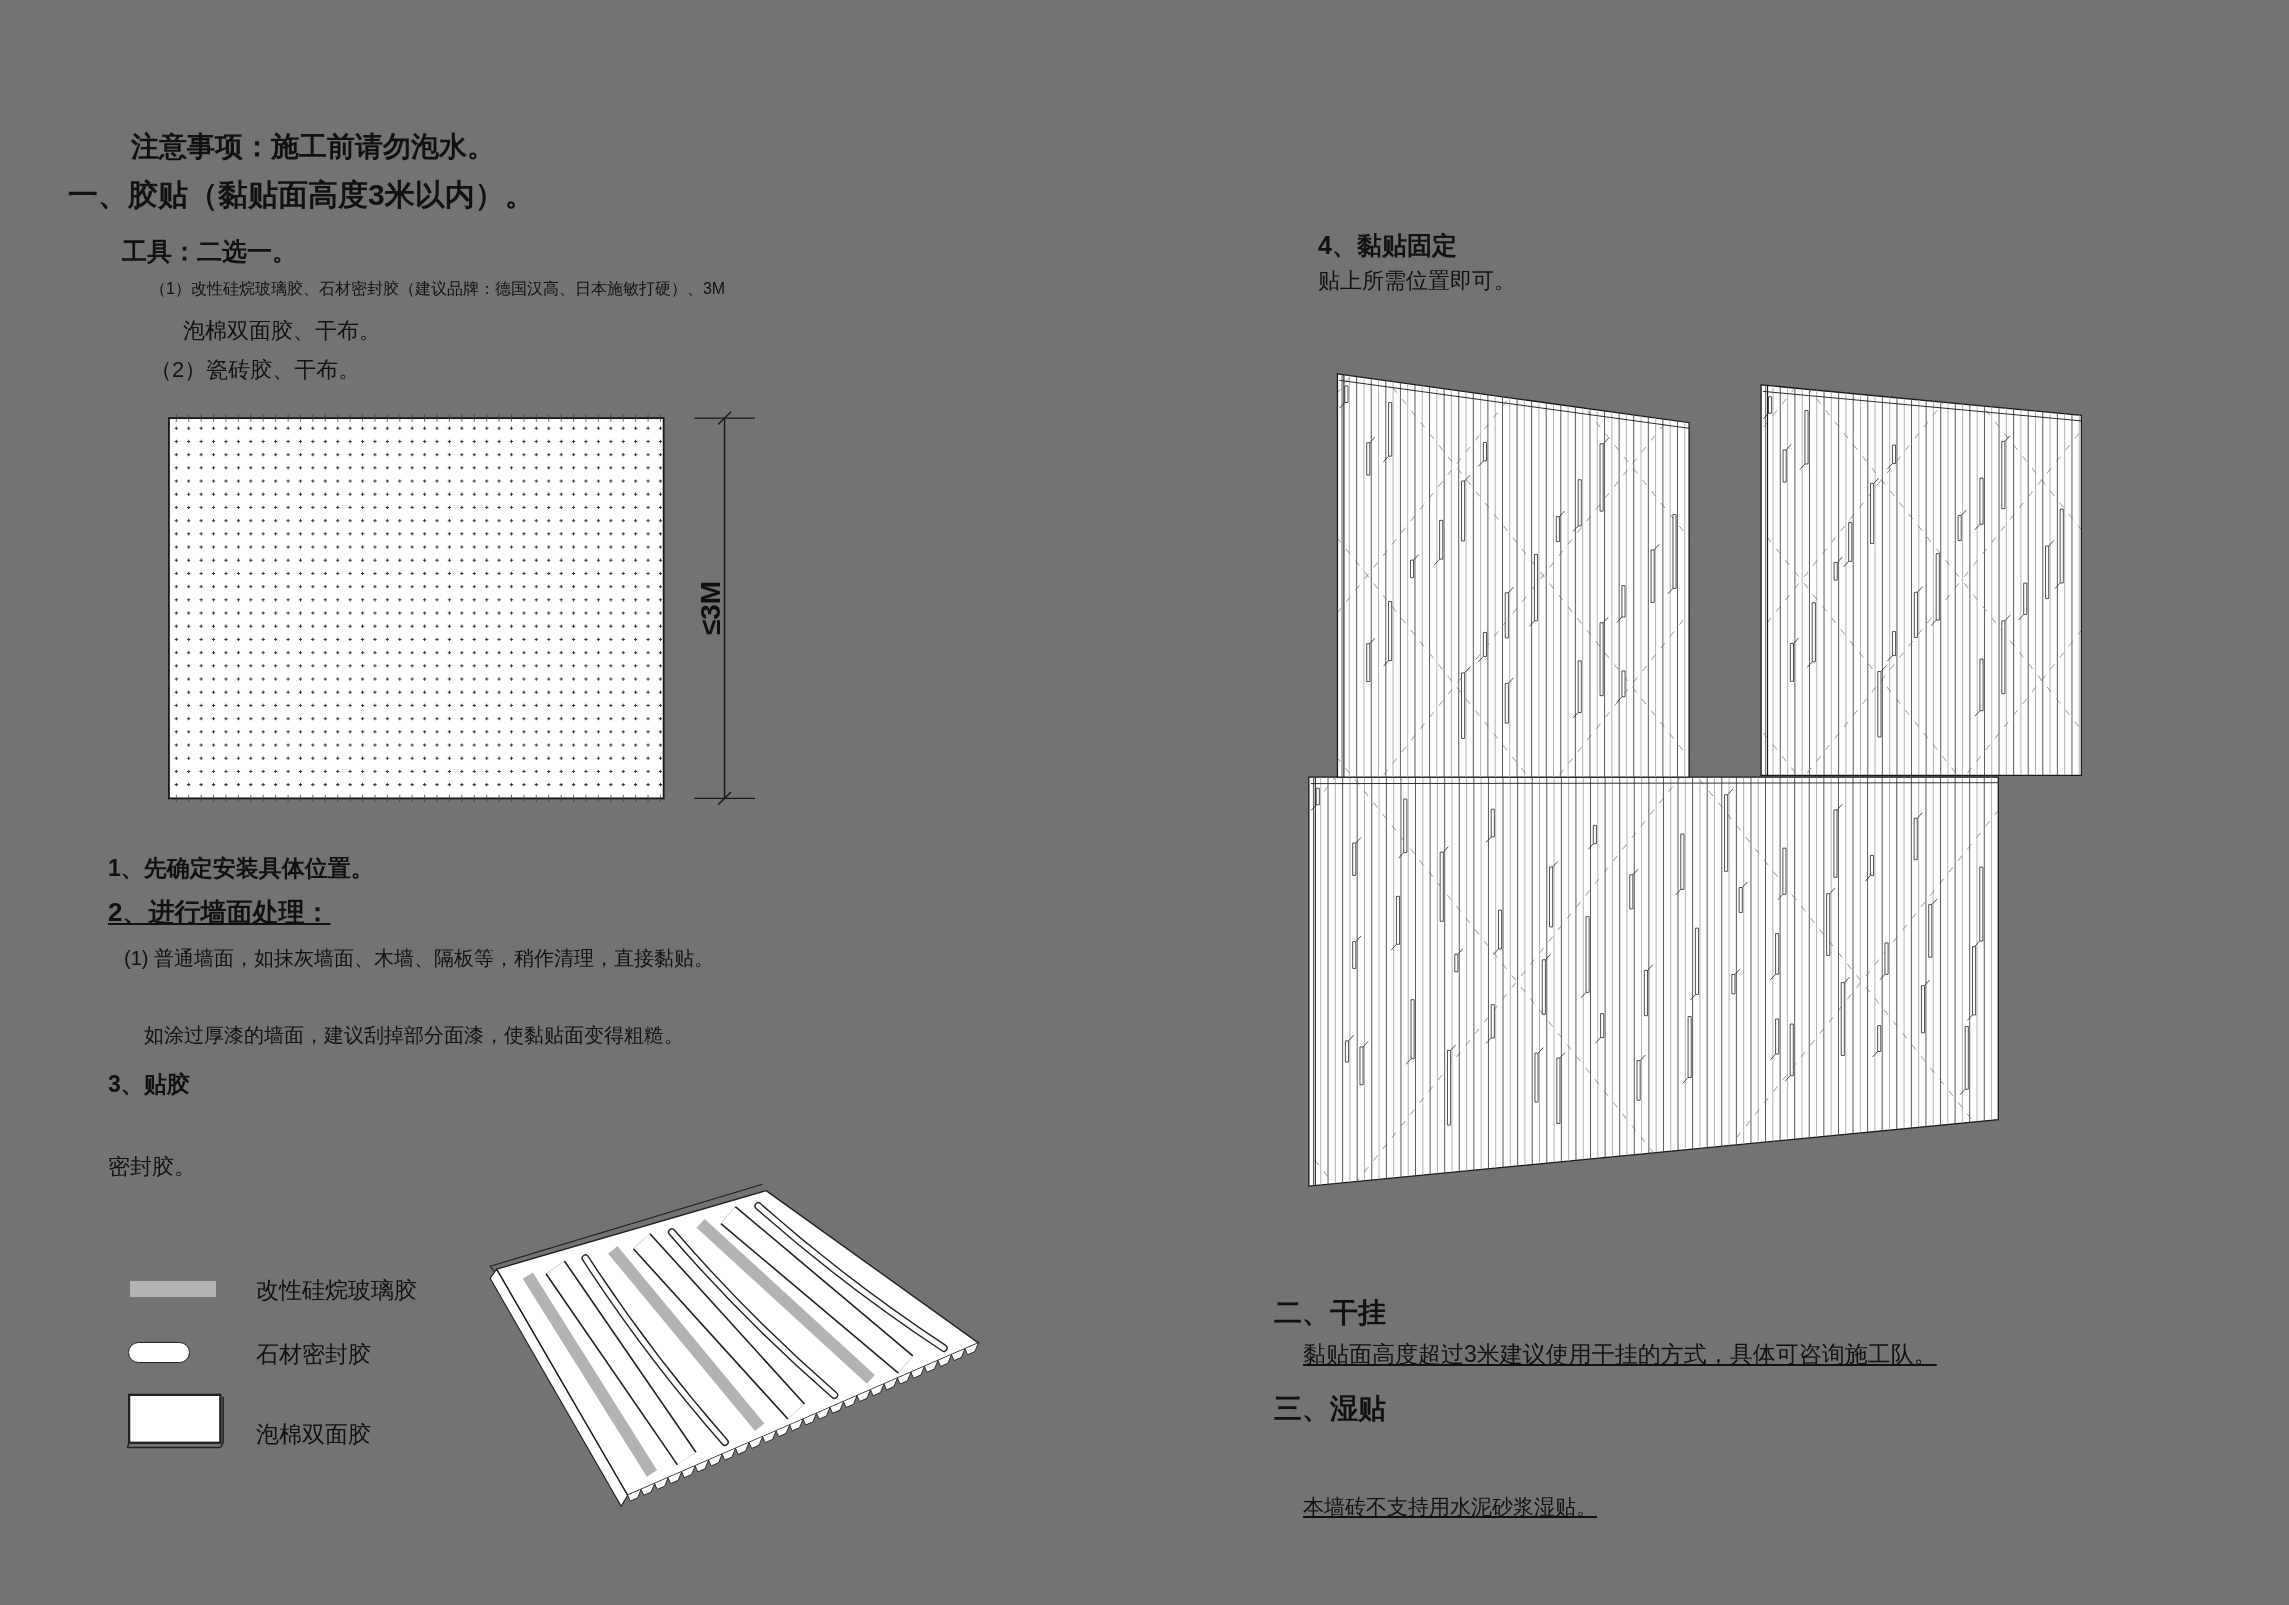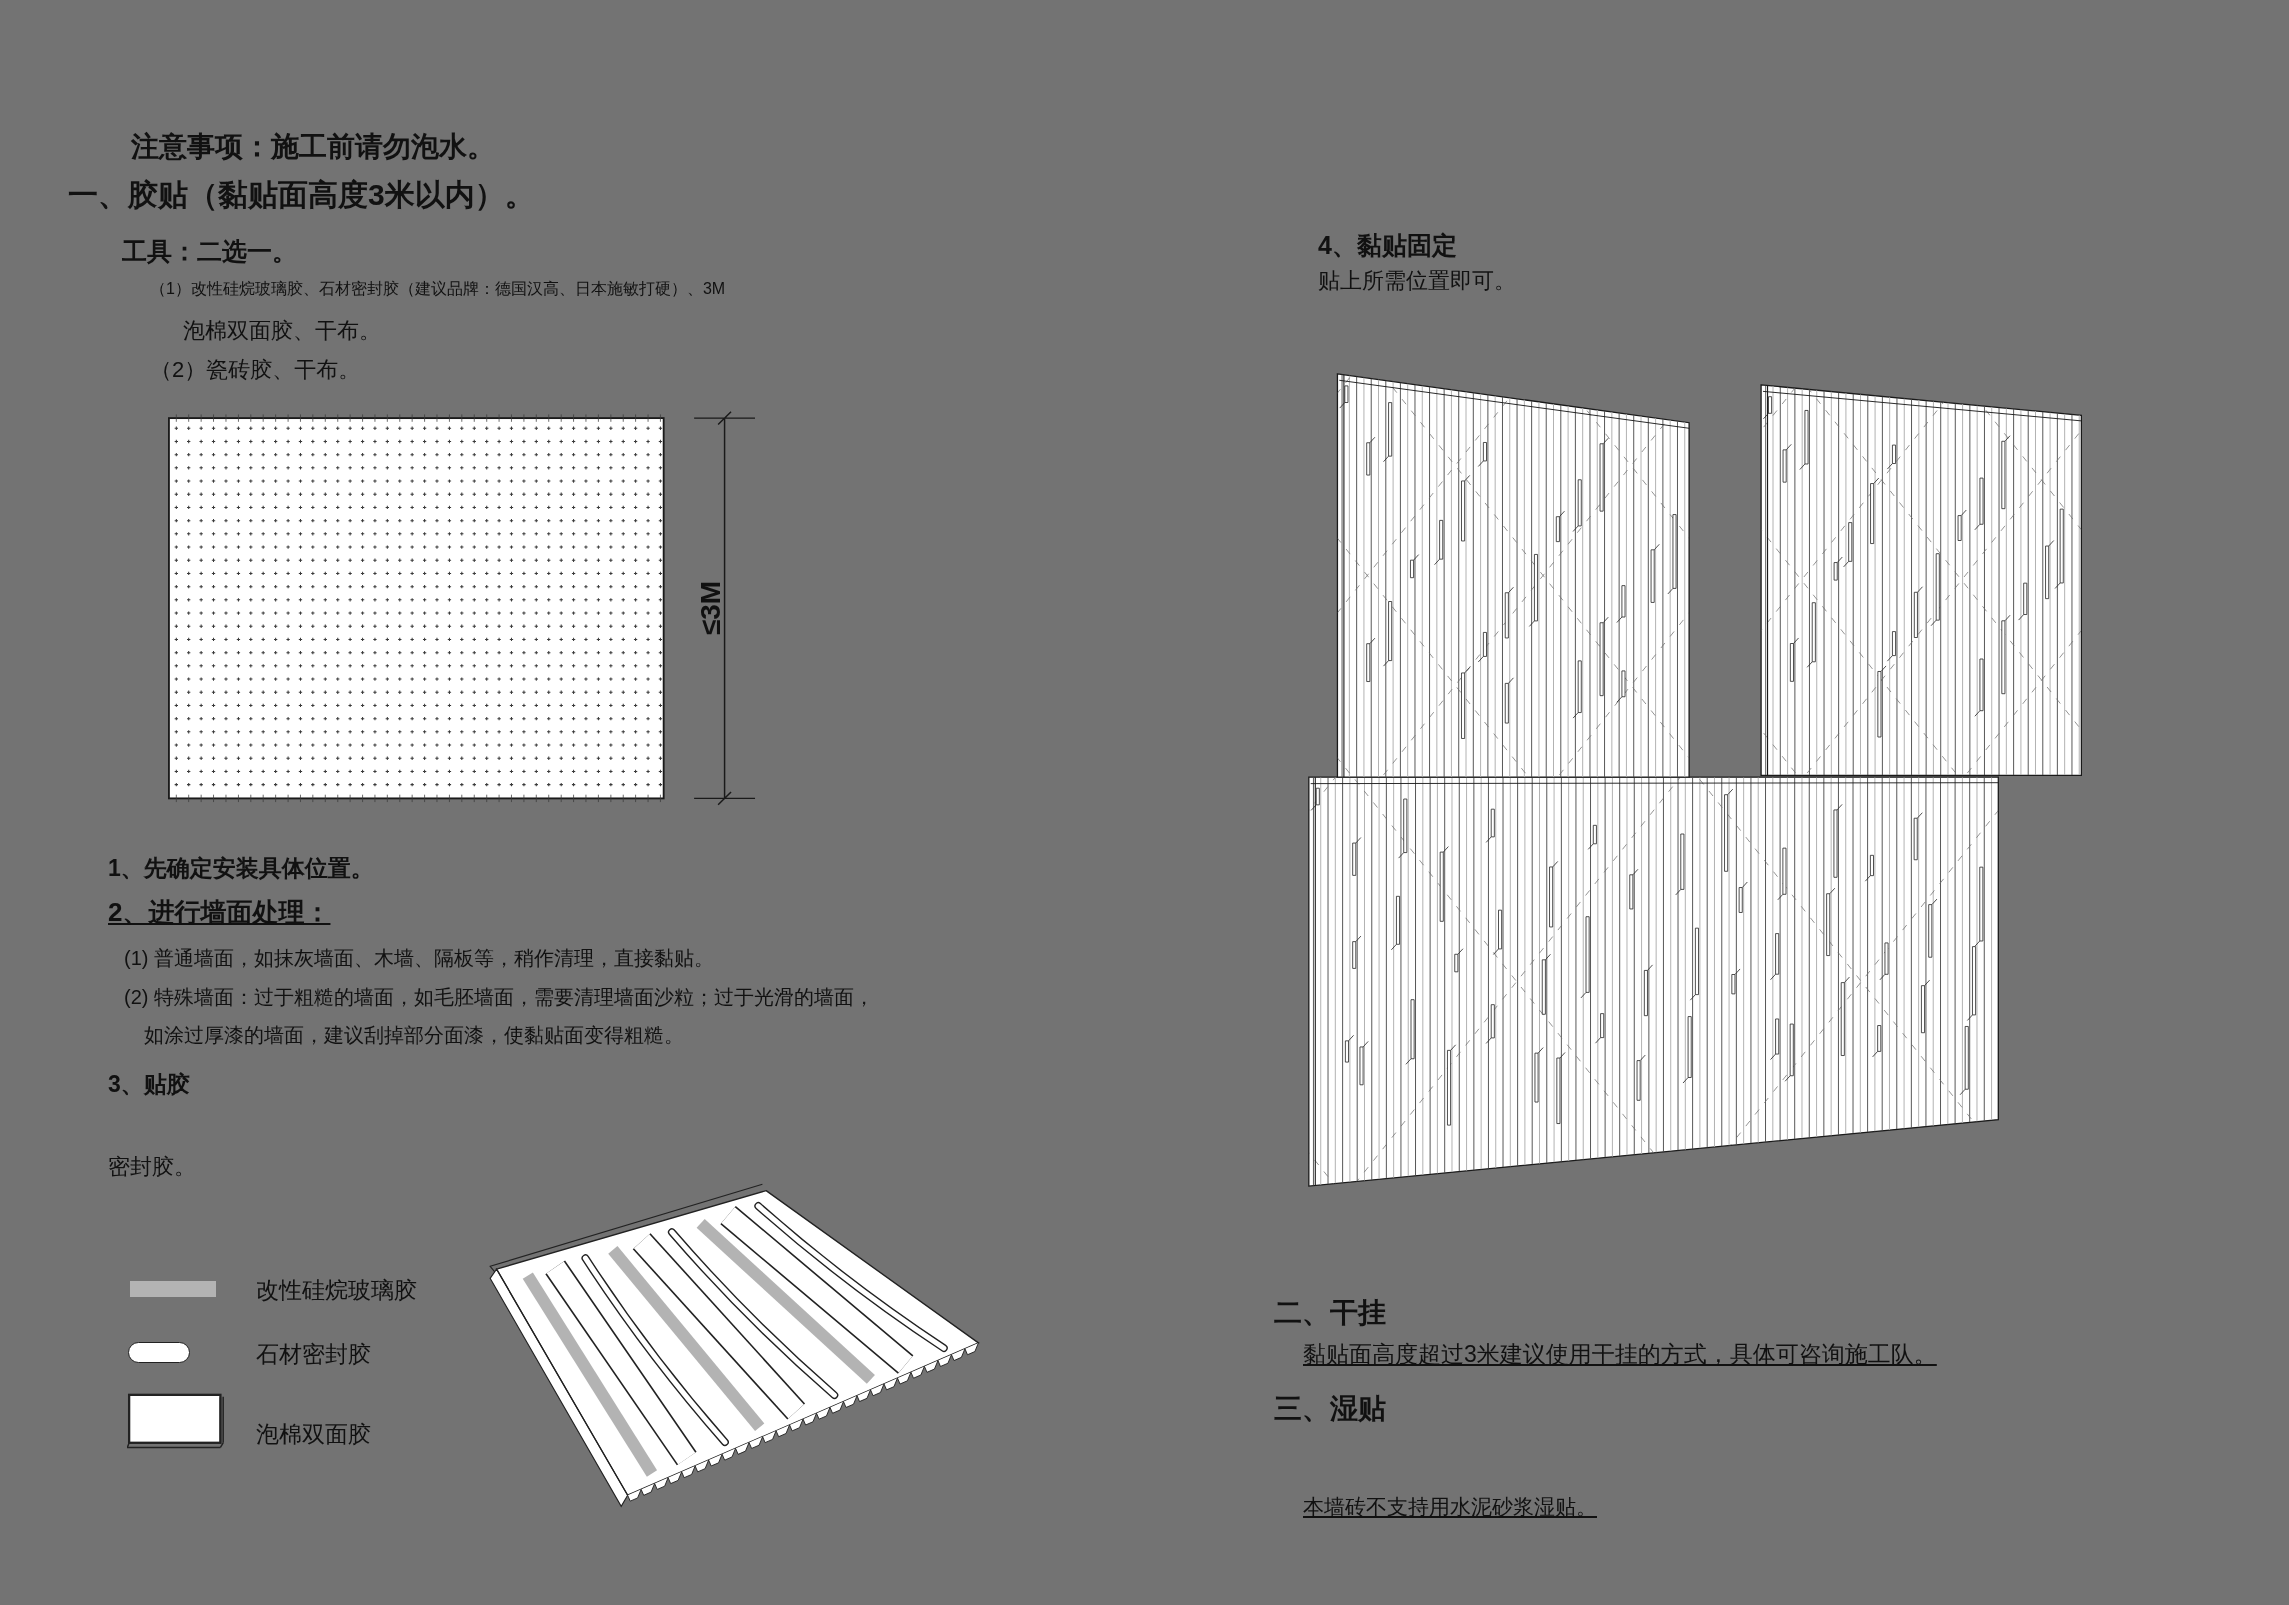--- a/index.html
+++ b/index.html
@@ -125,21 +125,20 @@
   <div class="t note fw6">注意事项：施工前请勿泡水。</div>
   <div class="t title1 fw6">一、胶贴（黏贴面高度3米以内）。</div>
   <div class="t toolstit fw6">工具：二选一。</div>
   <div class="t tool1a">（1）改性硅烷玻璃胶、石材密封胶（建议品牌：德国汉高、日本施敏打硬）、3M</div>
   <div class="t tool1b">泡棉双面胶、干布。</div>
   <div class="t tool2">（2）瓷砖胶、干布。</div>
   <div class="t dimlabel">≤3M</div>
   <div class="t step1 fw6">1、先确定安装具体位置。</div>
   <div class="t step2 fw6">2、进行墙面处理：</div>
   <div class="t sub1">(1) 普通墙面，如抹灰墙面、木墙、隔板等，稍作清理，直接黏贴。</div>
-  <div class="t sub2a">(2) 特殊墙面：过于粗糙的墙面，如毛胚墙面，需要清理墙面沙粒；过于光滑的墙面，</div>
   <div class="t sub2b">如涂过厚漆的墙面，建议刮掉部分面漆，使黏贴面变得粗糙。</div>
   <div class="t step3 fw6">3、贴胶</div>
   <div class="t body3b">密封胶。</div>
 
   <div class="swatch glue-swatch"></div>
   <div class="swatch sealant-swatch"></div>
   <svg class="swatch foam-swatch" viewBox="0 0 110 64">
     <rect x="2" y="2" width="99" height="52" fill="#ffffff" stroke="#222" stroke-width="2.5"></rect>
     <path d="M2 54 L0 59 H101 M101 5 V54 M101 59 L104 54 M104 4 V54" fill="none" stroke="#222" stroke-width="1.6"></path>
   </svg>

